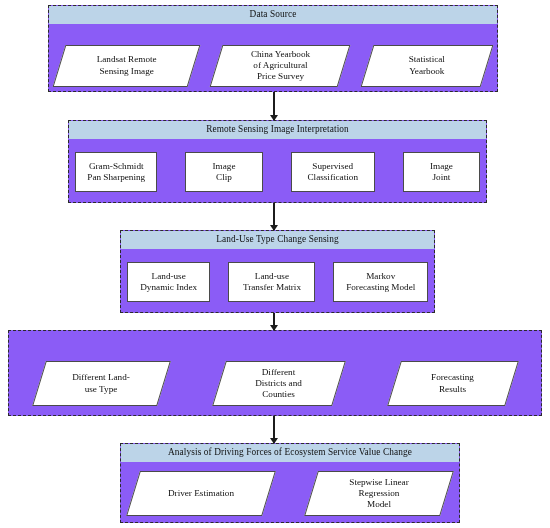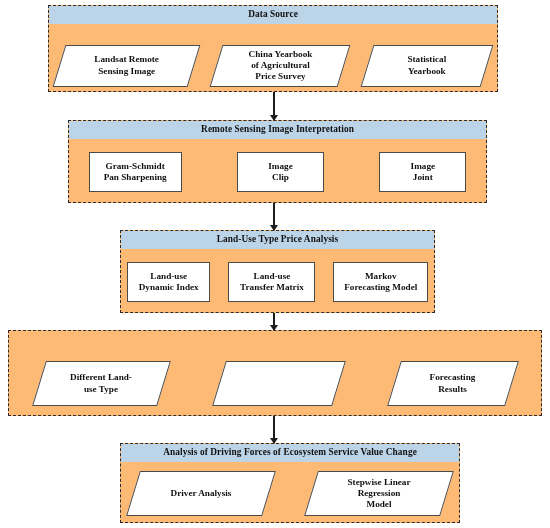--- a/index.html
+++ b/index.html
@@ -21,22 +21,21 @@
     position: absolute;
     left: 0; top: 0;
     width: 550px;
     height: 528px;
   }
 
   
   .section {
     position: absolute;
     border: 1.4px dashed #2b2b2b;
-    background: #fdba74;
-    font-weight: bold;
+    background: #8b5cf6;
   }
 
   .section-header {
     position: absolute;
     left: 0;
     top: 0;
     width: 100%;
     height: 18px;
     background: #bcd4e8;
     display: flex;
@@ -133,28 +132,32 @@
       <div class="section-header">Remote Sensing Image Interpretation</div>
       <div class="nodes" style="gap: 28px; padding-top: 3px;">
         <div class="node" style="width: 93px; height: 40px;">
           <div class="shape"></div>
           <div class="txt">Gram-Schmidt<br>Pan Sharpening</div>
         </div>
         <div class="node" style="width: 87px; height: 40px;">
           <div class="shape"></div>
           <div class="txt">Image<br>Clip</div>
         </div>
+        <div class="node" style="width: 95px; height: 40px;">
+          <div class="shape"></div>
+          <div class="txt">Supervised<br>Classification</div>
+        </div>
         <div class="node" style="width: 87px; height: 40px;">
           <div class="shape"></div>
           <div class="txt">Image<br>Joint</div>
         </div>
       </div>
     </div>
     <div class="section" style="left: 120px; top: 230px; width: 315px; height: 83px;">
-      <div class="section-header">Land-Use Type Price Analysis</div>
+      <div class="section-header">Land-Use Type Change Sensing</div>
       <div class="nodes" style="gap: 18px; padding-top: 3px;">
         <div class="node" style="width: 90px; height: 40px;">
           <div class="shape"></div>
           <div class="txt">Land-use<br>Dynamic Index</div>
         </div>
         <div class="node" style="width: 94px; height: 40px;">
           <div class="shape"></div>
           <div class="txt">Land-use<br>Transfer Matrix</div>
         </div>
         <div class="node" style="width: 102px; height: 40px;">
@@ -164,33 +167,34 @@
       </div>
     </div>
     <div class="section" style="left: 8px; top: 330px; width: 534px; height: 86px;">
       <div class="nodes" style="gap: 8px; padding-top: 3px;">
         <div class="node para" style="width: 125px; height: 45px;">
           <div class="shape"></div>
           <div class="txt">Different Land-<br>use Type</div>
         </div>
         <div class="node para" style="width: 120px; height: 45px;">
           <div class="shape"></div>
+          <div class="txt">Different<br>Districts and<br>Counties</div>
         </div>
         <div class="node para" style="width: 118px; height: 45px;">
           <div class="shape"></div>
           <div class="txt">Forecasting<br>Results</div>
         </div>
       </div>
     </div>
     <div class="section" style="left: 120px; top: 443px; width: 340px; height: 80px;">
       <div class="section-header">Analysis of Driving Forces of Ecosystem Service Value Change</div>
       <div class="nodes" style="gap: 30px; padding-top: 3px;">
         <div class="node para" style="width: 136px; height: 45px;">
           <div class="shape"></div>
-          <div class="txt">Driver Analysis</div>
+          <div class="txt">Driver Estimation</div>
         </div>
         <div class="node para" style="width: 136px; height: 45px;">
           <div class="shape"></div>
           <div class="txt">Stepwise Linear<br>Regression<br>Model</div>
         </div>
       </div>
     </div>
     <div class="arrow" style="left: 273.3px; top: 92px; height: 28px;"></div>
     <div class="arrow" style="left: 273.3px; top: 203px; height: 27px;"></div>
     <div class="arrow" style="left: 273.3px; top: 313px; height: 17px;"></div>

